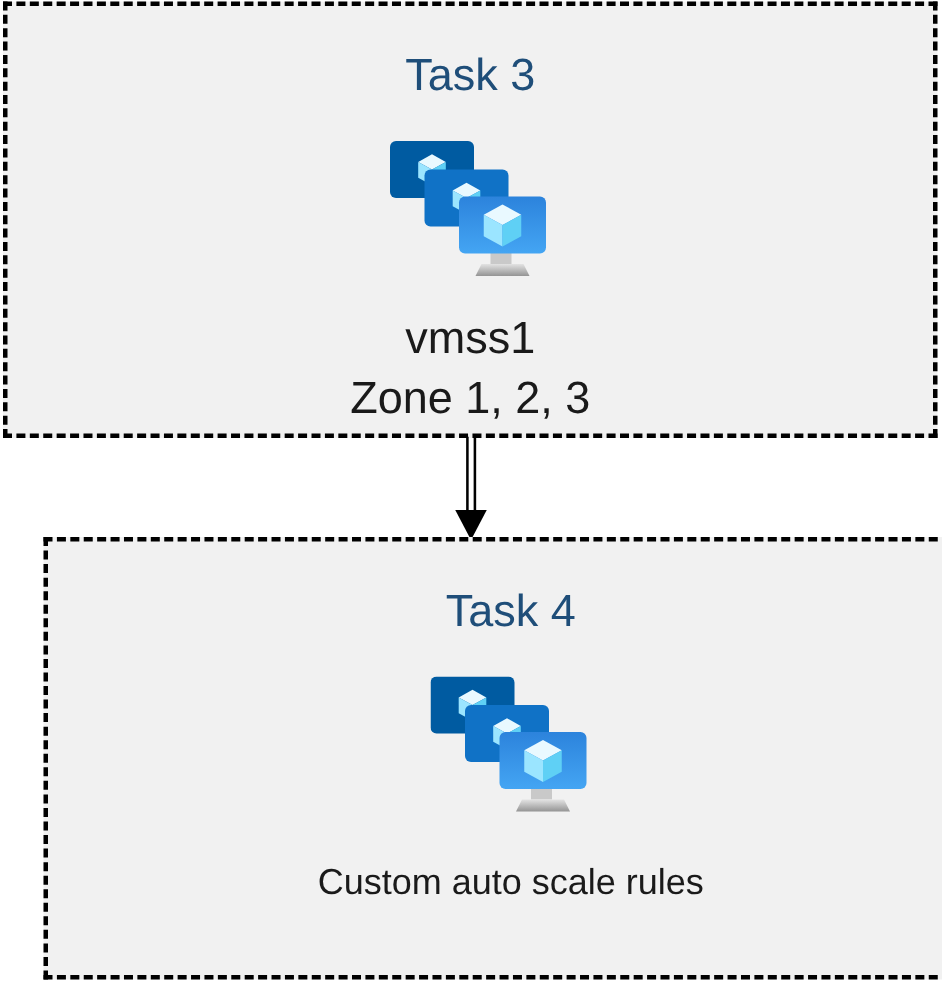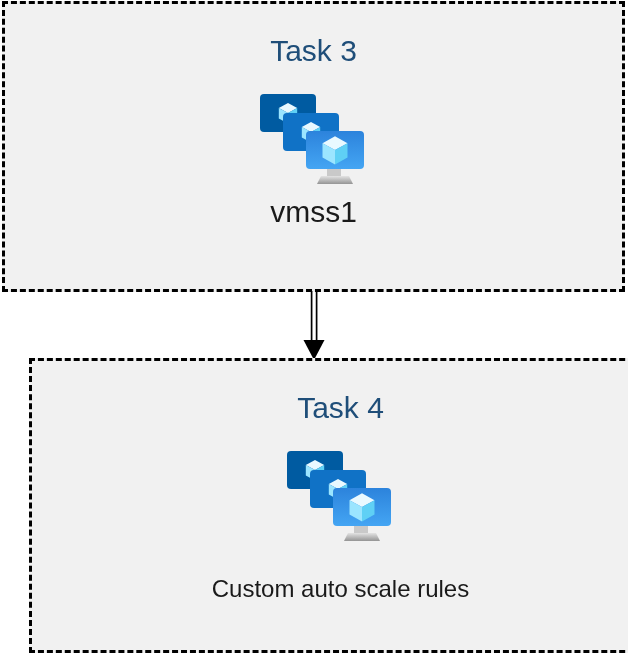--- a/index.html
+++ b/index.html
@@ -31,21 +31,21 @@
     line-height: 34px;
     color: #1f4e79;
   }
   .vmss-icon {
     margin-top: 26px;
     width: 108px;
     height: 92px;
     display: block;
   }
   .box-labels {
-    margin-top: 6px;
+    margin-top: 20px;
     text-align: center;
     font-size: 30px;
     line-height: 40px;
     color: #1a1a1a;
   }
   #task4-box .box-labels {
     margin-top: 26px;
     font-size: 24px;
   }
   #connector-arrow {
@@ -90,20 +90,21 @@
 
 <div id="canvas">
 
   <div class="task-box" id="task3-box">
     <div class="task-title">Task 3</div>
     <svg class="vmss-icon" viewBox="0 0 108 92">
       <use href="#vmss-def"></use>
     </svg>
     <div class="box-labels">
       <div>vmss1</div>
+      <div>Zone 1, 2, 3</div>
     </div>
   </div>
 
   <svg id="connector-arrow" viewBox="0 0 28 69">
     <line x1="11.6" y1="0" x2="11.6" y2="52" stroke="#000000" stroke-width="1.7"></line>
     <line x1="16.6" y1="0" x2="16.6" y2="52" stroke="#000000" stroke-width="1.7"></line>
     <polygon points="3.5,49 24.5,49 14,69" fill="#000000"></polygon>
   </svg>
 
   <div class="task-box" id="task4-box">

